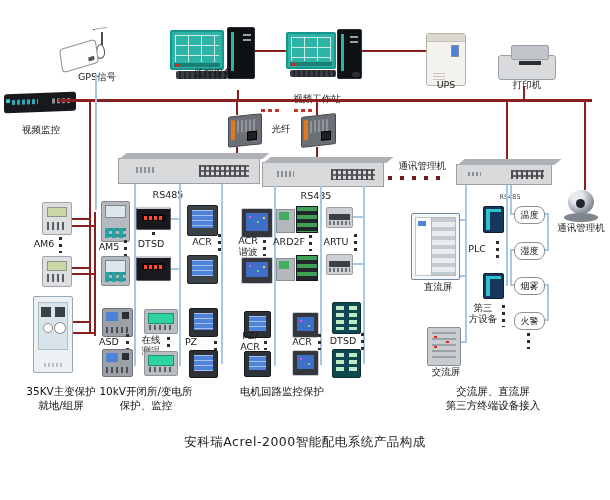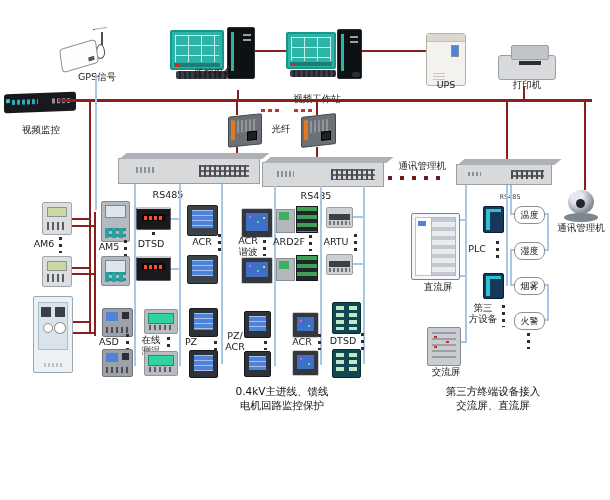--- a/index.html
+++ b/index.html
@@ -257,20 +257,24 @@
       <div class="dial"></div>
       <div class="vent"></div>
   </div>
 
   <div class="abs h mline" style="left:72px;top:218px;width:17px;"></div>
   <div class="abs h mline" style="left:72px;top:225px;width:22px;"></div>
   <div class="abs h mline" style="left:72px;top:267px;width:17px;"></div>
   <div class="abs h mline" style="left:72px;top:273px;width:22px;"></div>
   <div class="abs h mline" style="left:73px;top:321px;width:16px;"></div>
   <div class="abs h mline" style="left:73px;top:332px;width:21px;"></div>
+  <div class="cap" style="left:10px;top:384px;width:102px;">
+    <span>35KV主变保护</span>
+      <span>就地/组屏</span>
+  </div>
 
   <div class="abs v bline" style="left:134px;top:184px;height:182px;"></div>
   <div class="abs v bline" style="left:179px;top:184px;height:182px;"></div>
   <div class="abs v bline" style="left:221px;top:184px;height:180px;"></div>
   <div class="abs h bline" style="left:171px;top:218px;width:8px;"></div>
   <div class="abs h bline" style="left:171px;top:268px;width:8px;"></div>
 
   <div class="abs dev d-am5" style="left:101px;top:201px;width:29px;height:41px;">
     <div class="scr"></div>
       <div class="keys"></div>
@@ -331,20 +335,24 @@
 
   <div class="abs dev d-pz" style="left:189px;top:308px;width:29px;height:29px;">
     <div class="scr"></div>
   </div>
   <div class="lbl" style="left:180px;top:337px;width:22px;">PZ</div>
   <div class="vdots" style="left:214px;top:334px;height:16px;"></div>
   <div class="abs dev d-pz" style="left:189px;top:350px;width:29px;height:28px;">
     <div class="scr"></div>
   </div>
 
+  <div class="cap" style="left:94px;top:384px;width:104px;">
+    <span>10kV开闭所/变电所</span>
+      <span>保护、监控</span>
+  </div>
 
   <div class="abs v bline" style="left:274px;top:186px;height:180px;"></div>
   <div class="abs v bline" style="left:320px;top:186px;height:179px;"></div>
   <div class="abs v bline" style="left:363px;top:186px;height:178px;"></div>
   <div class="abs h bline" style="left:353px;top:216px;width:10px;"></div>
   <div class="abs h bline" style="left:353px;top:263px;width:10px;"></div>
 
   <div class="abs dev d-acrh" style="left:241px;top:208px;width:32px;height:30px;">
     <div class="scr"></div>
   </div>
@@ -377,21 +385,21 @@
   <div class="lbl" style="left:319px;top:237px;width:34px;">ARTU</div>
   <div class="vdots" style="left:354px;top:234px;height:18px;"></div>
   <div class="abs dev d-dtsd" style="left:326px;top:254px;width:27px;height:21px;">
     <div class="band"></div>
       <div class="term"></div>
   </div>
 
   <div class="abs dev d-pz" style="left:244px;top:311px;width:27px;height:27px;">
     <div class="scr"></div>
   </div>
-  <div class="lbl two" style="left:222px;top:331px;width:26px;">
+  <div class="lbl two" style="left:237px;top:331px;width:26px;">
     <span>PZ/</span>
       <span>ACR</span>
   </div>
   <div class="vdots" style="left:264px;top:334px;height:16px;"></div>
   <div class="abs dev d-pz" style="left:244px;top:351px;width:27px;height:26px;">
     <div class="scr"></div>
   </div>
 
   <div class="abs dev d-acrh" style="left:292px;top:312px;width:27px;height:26px;">
     <div class="scr"></div>
@@ -407,21 +415,20 @@
       <div class="c2"></div>
   </div>
   <div class="lbl" style="left:326px;top:336px;width:34px;">DTSD</div>
   <div class="vdots" style="left:361px;top:333px;height:17px;"></div>
   <div class="abs dev d-artu" style="left:332px;top:349px;width:29px;height:29px;">
     <div class="c1"></div>
       <div class="c2"></div>
   </div>
 
   <div class="cap" style="left:230px;top:384px;width:104px;">
-    <span>0.4kV主进线、馈线</span>
       <span>电机回路监控保护</span>
   </div>
 
   <div class="abs v bline" style="left:465px;top:185px;height:158px;"></div>
   <div class="abs h bline" style="left:460px;top:219px;width:5px;"></div>
   <div class="abs h bline" style="left:460px;top:275px;width:5px;"></div>
   <div class="abs h bline" style="left:461px;top:341px;width:4px;"></div>
   <div class="abs v bline" style="left:506px;top:185px;height:101px;"></div>
 
   <div class="abs v bline" style="left:510px;top:185px;height:29px;"></div>
@@ -473,18 +480,19 @@
   </div>
   <div class="sensor" style="left:514px;top:277px;width:29px;height:16px;">
     <span>烟雾</span>
   </div>
   <div class="sensor" style="left:514px;top:312px;width:29px;height:16px;">
     <span>火警</span>
   </div>
   <div class="vdots" style="left:527px;top:333px;height:16px;"></div>
 
   <div class="cap" style="left:438px;top:384px;width:110px;">
-    <span>第三方终端设备接入</span>
-      <span>交流屏、直流屏</span>
-  </div>
-
+    <span>交流屏、直流屏</span>
+      <span>第三方终端设备接入</span>
+  </div>
+
+  <div class="title" style="left:152px;top:434px;width:306px;">安科瑞Acrel-2000智能配电系统产品构成</div>
 
 </div>
 
 </body></html>

